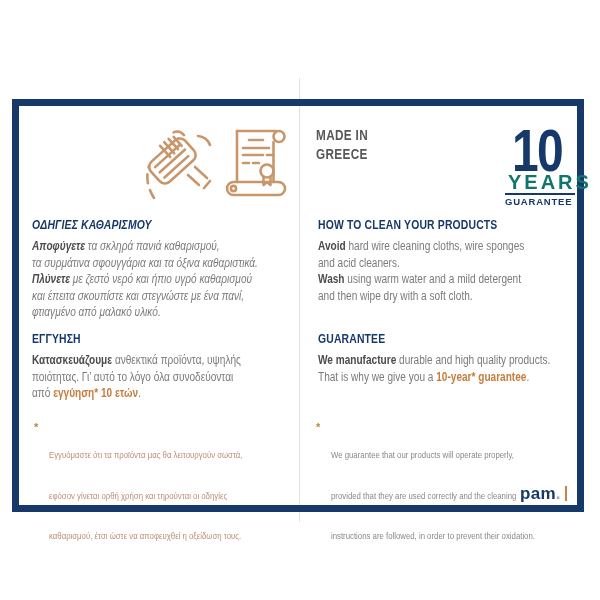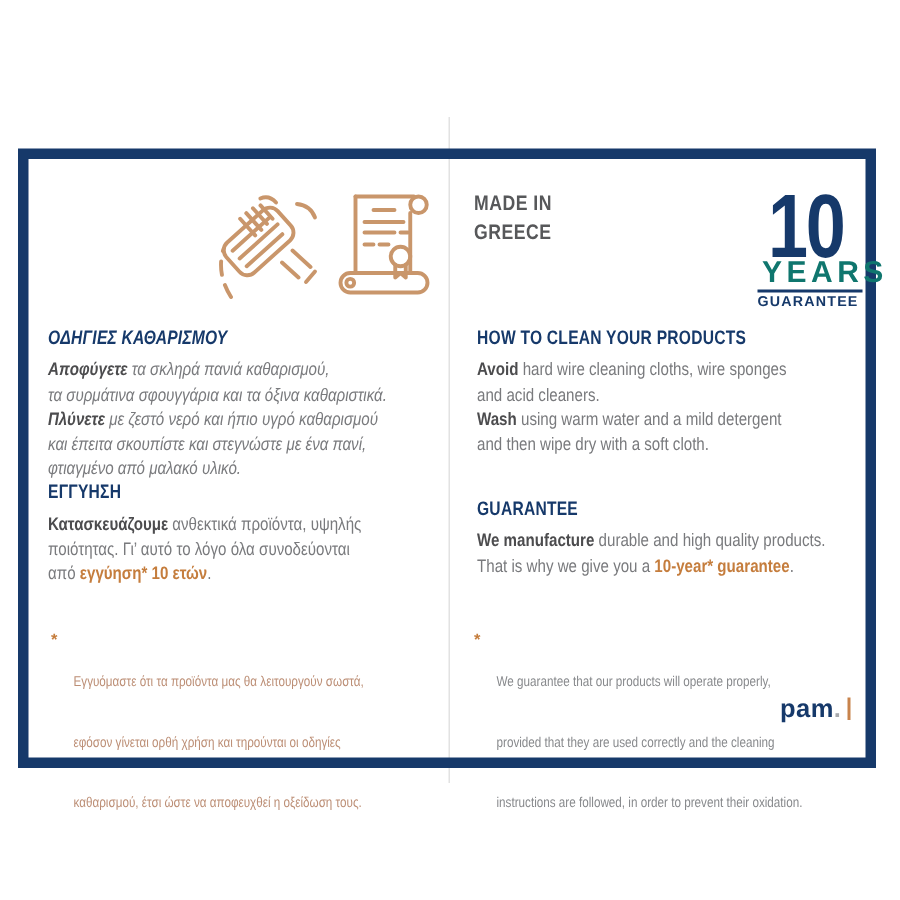--- a/index.html
+++ b/index.html
@@ -40,21 +40,21 @@
     letter-spacing:3px; margin-top:1px; padding-left:3px;
   }
   .badge-rule { height:2px; background:#16396a; margin-top:2px; }
   .badge-guarantee {
     color:#16396a; font-weight:bold; font-size:9.5px; line-height:11px;
     letter-spacing:0.8px; margin-top:1px;
   }
   .sec { position:absolute; z-index:2; }
   #gr-clean { left:32px;  top:217px;font-style:italic; }
   #en-clean { left:318px; top:217px; }
-  #gr-guar  { left:32px;  top:320px; }
+  #gr-guar  { left:32px;  top:331px; }
   #en-guar  { left:318px; top:331px; }
   .heading {
     color:#16396a; font-weight:bold; font-size:13px; line-height:15px;
     margin-bottom:6px; letter-spacing:0.2px;
     transform:scaleX(0.8); transform-origin:left top; white-space:pre;
   }
   .line {
     color:#797a7d; font-size:12px; line-height:16.5px; white-space:pre;
     transform:scaleX(0.84); transform-origin:left top;
   }
@@ -67,21 +67,21 @@
     color:#c57d3d; font-weight:bold; font-size:11px; line-height:13.5px;
     width:15px; flex:0 0 15px;
   }
   .fn-lines {
     font-size:9.5px; line-height:13.5px; white-space:pre;
     transform:scaleX(0.82); transform-origin:left top;
   }
   .fn-gr { color:#bc8e75; }
   .fn-en { color:#87898c; }
   .brand {
-    position:absolute; left:520px; top:464px; z-index:2;
+    position:absolute; left:520px; top:485px; z-index:2;
     display:flex; align-items:flex-start;
   }
   .brand-name { color:#16396a; font-weight:bold; font-size:17px; line-height:17px; letter-spacing:0.3px; }
   .brand-dot  { color:#a7a9ac; font-weight:bold; font-size:17px; line-height:17px; }
   .brand-bar  { display:inline-block; width:2px; height:15px; background:#c8834c; margin-left:4px; margin-top:1px; }
 </style>
 </head>
 <body>
 
 <div class="fold-line"></div>

